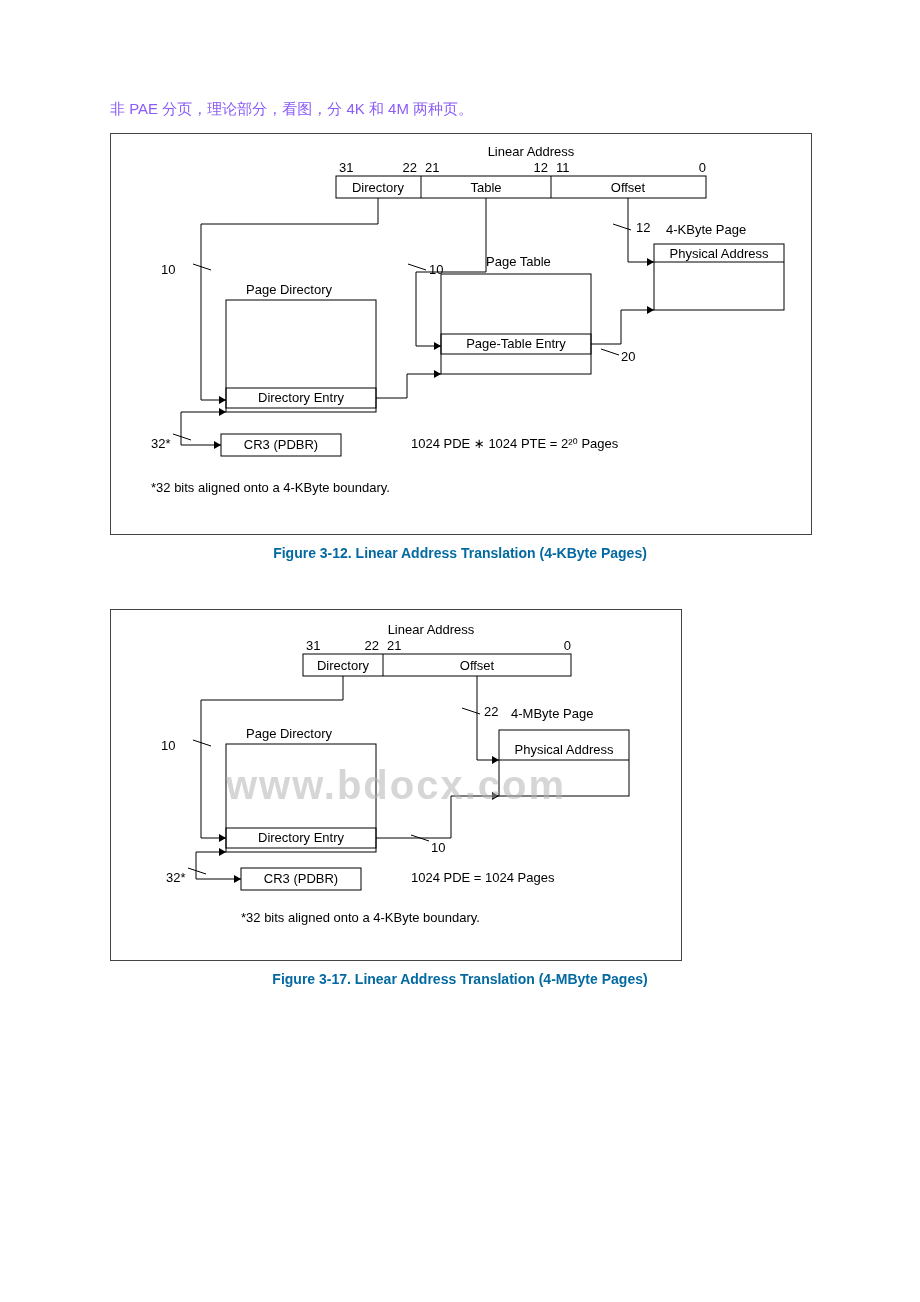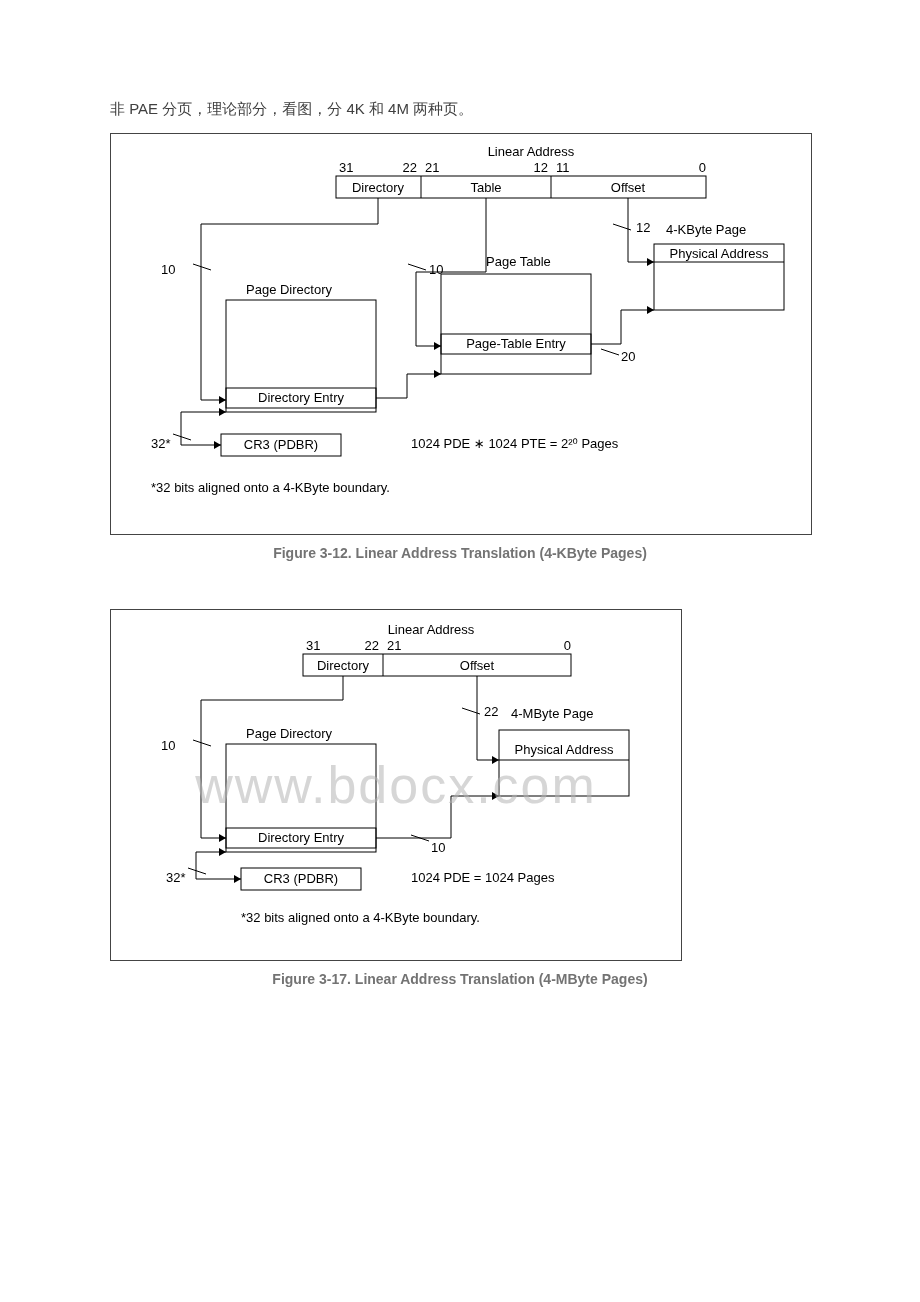--- a/index.html
+++ b/index.html
@@ -7,43 +7,43 @@
     padding: 0;
     background: #fff;
     font-family: Arial, "Microsoft YaHei", sans-serif;
     width: 920px;
   }
   .page {
     padding: 100px 110px 60px 110px;
   }
   .intro {
     font-size: 15px;
-    color: #404040;
+    color: #8b5cf6;
     margin-bottom: 14px;
   }
   .fig-frame {
     border: 1px solid #444;
     background: #fff;
     position: relative;
   }
   svg { display: block; }
   .caption {
     text-align: center;
     font-weight: bold;
     font-size: 14px;
-    color: #737373;
+    color: #0369a1;
     margin-top: 10px;
   }
   .wm {
     position: absolute;
     left: 50%;
     top: 50%;
     transform: translate(-50%, -50%);
-    font-size: 52px;
-    font-weight: normal;
+    font-size: 40px;
+    font-weight: bold;
     color: rgba(180,180,180,0.55);
     letter-spacing: 2px;
     pointer-events: none;
     white-space: nowrap;
     z-index: 5;
   }
   svg text {
     font-family: Arial, sans-serif;
     font-size: 13px;
     fill: #000;

